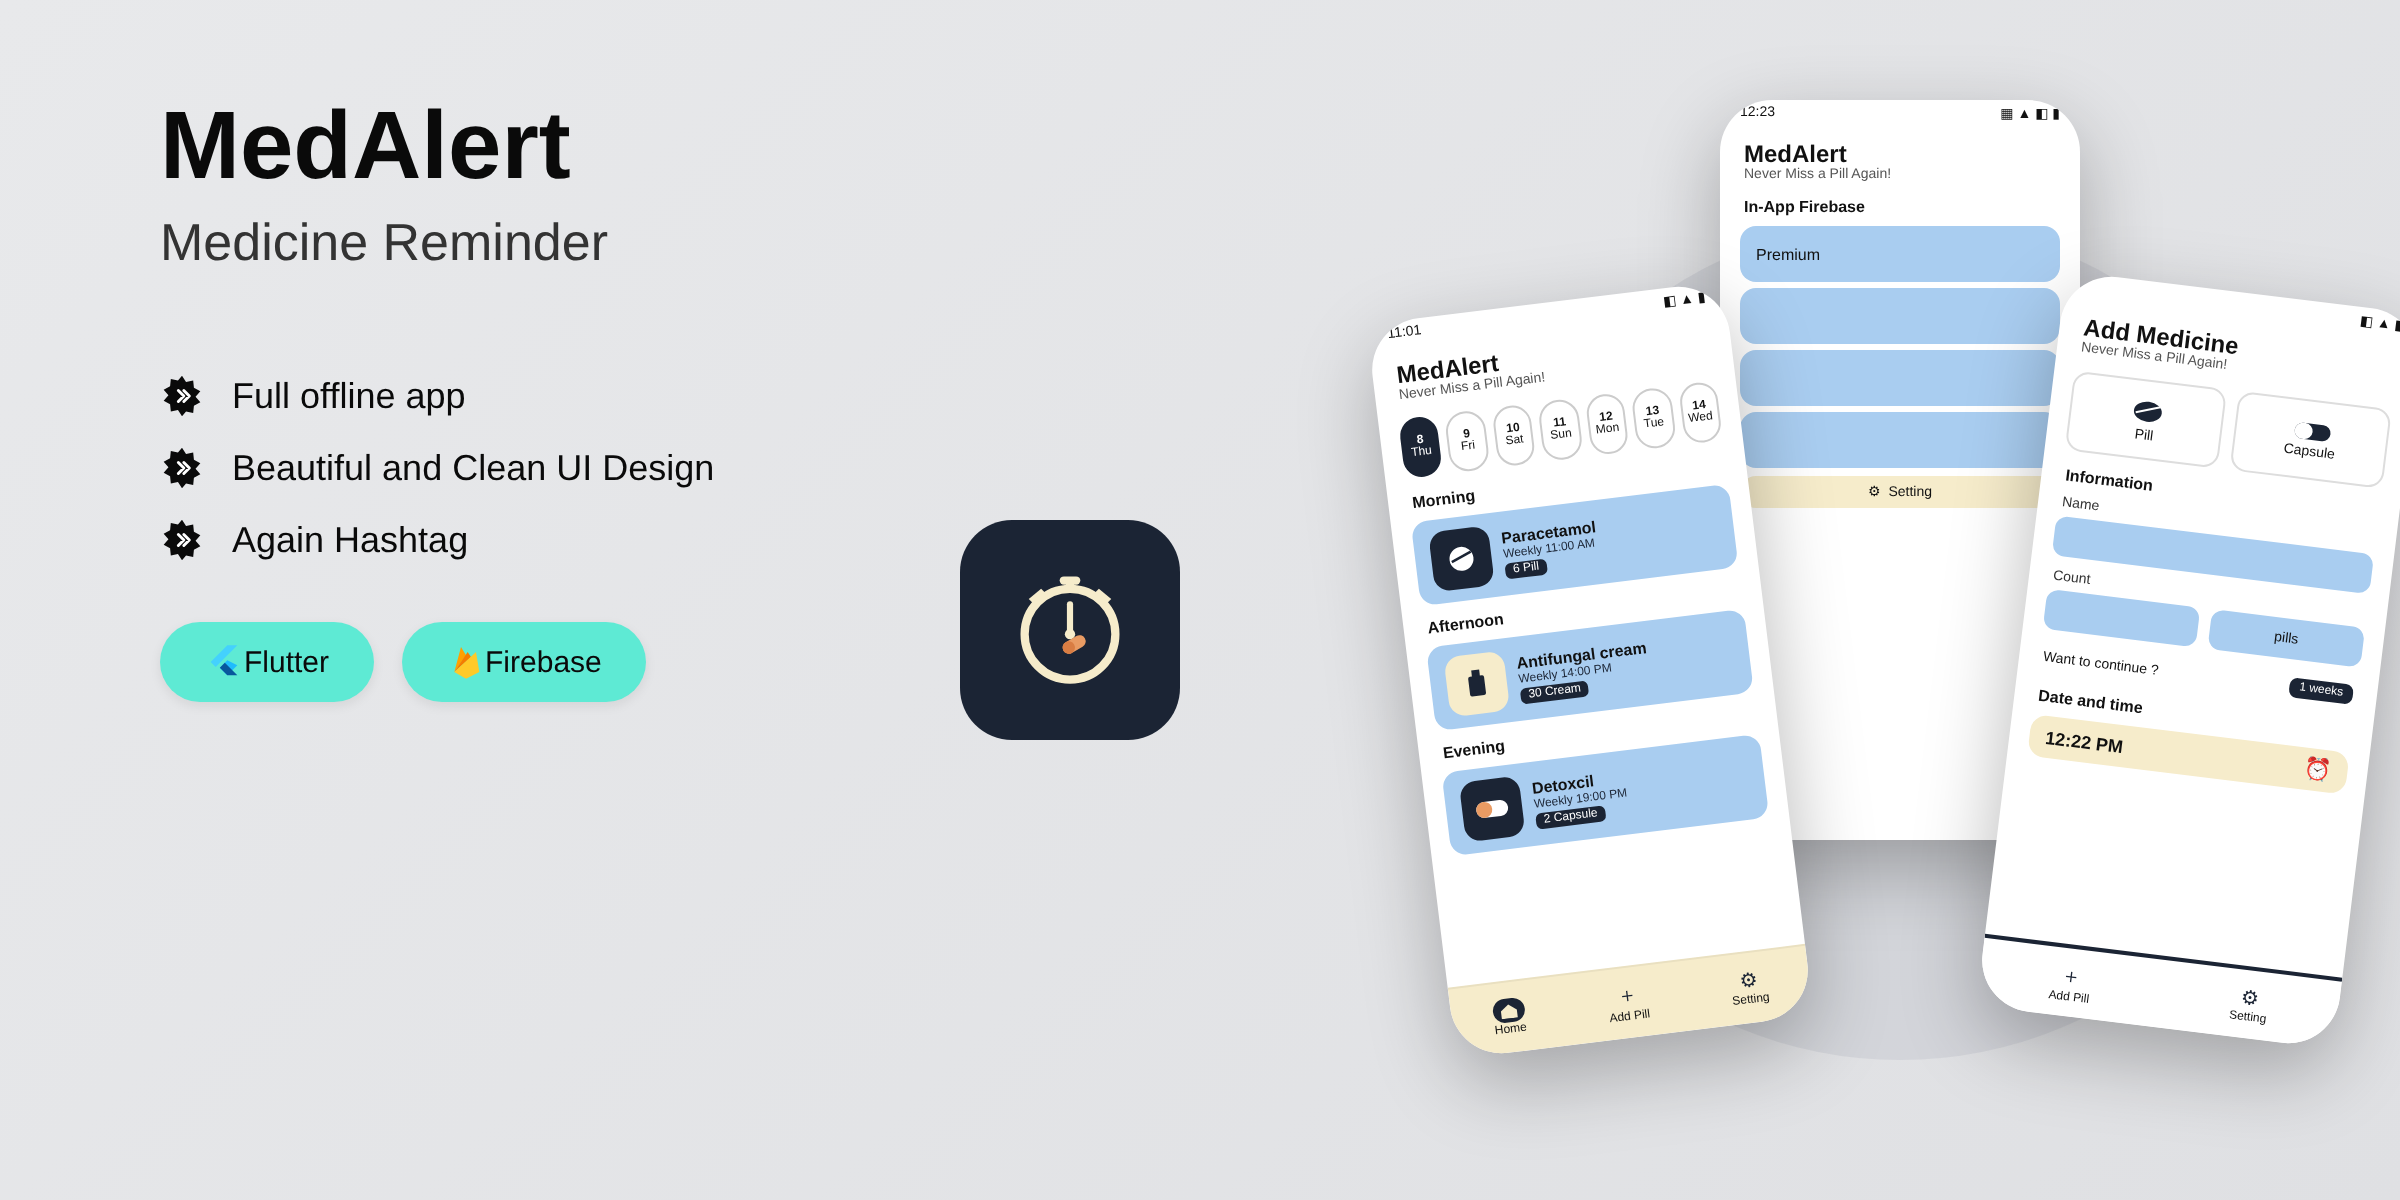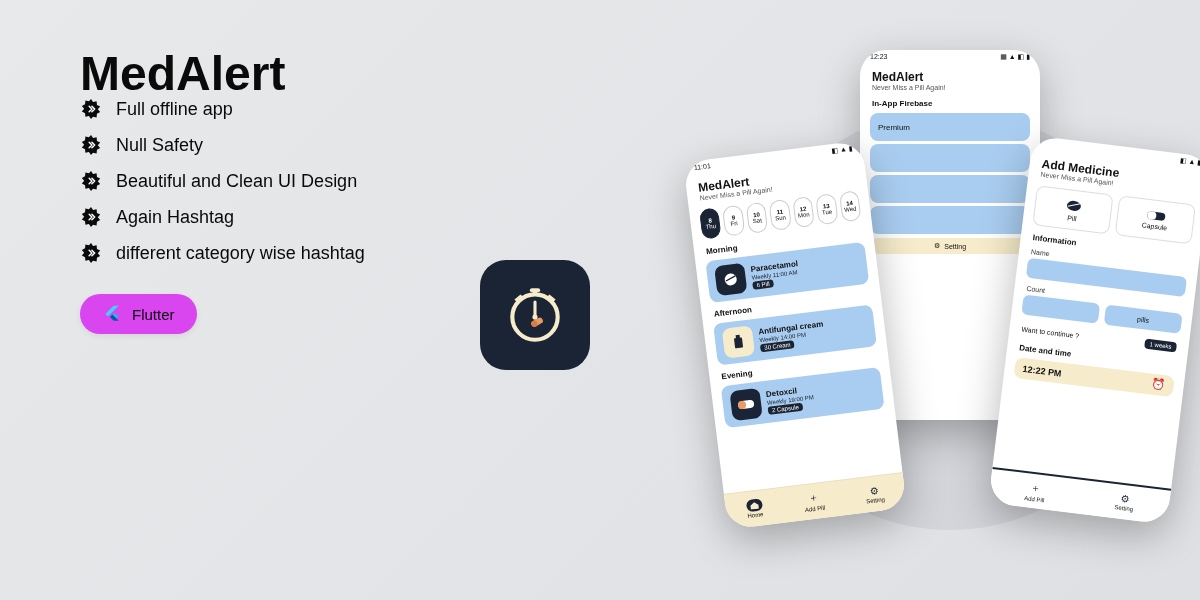--- a/index.html
+++ b/index.html
@@ -21,20 +21,21 @@
     color: #0a0a0a;
     line-height: 1;
   }
   .subtitle {
     font-size: 26px;
     font-weight: 400;
     color: #333;
     margin-top: 8px;
   }
   .features {
+    margin-top: 50px;
   }
   .feature {
     display: flex;
     align-items: center;
     font-size: 18px;
     color: #0a0a0a;
     margin-bottom: 14px;
     font-weight: 500;
   }
   .feature-icon {
@@ -46,26 +47,26 @@
   }
   .feature-icon svg { width: 22px; height: 22px; }
 
   .chips {
     margin-top: 30px;
     display: flex;
     flex-wrap: wrap;
     gap: 14px;
   }
   .chip {
-    background: #d946ef;
+    background: #5eead4;
     border-radius: 999px;
     padding: 10px 22px;
     display: inline-flex;
     align-items: center;
-    gap: 10px;
+    gap: 0;
     font-size: 15px;
     font-weight: 500;
     color: #0a0a0a;
     box-shadow: 0 2px 6px rgba(0,0,0,0.08);
   }
   .chip-icon { width: 20px; height: 20px; display: inline-flex; }
 
   .app-icon {
     position: absolute;
     left: 480px; top: 260px;
@@ -151,79 +152,72 @@
   .time-row { margin:3px 10px; background:#f6eccb; border-radius:8px; padding:4px 8px; display:flex; align-items:center; justify-content:space-between; font-size:9px; font-weight:700;}
   .time-row .alrm{font-size:11px;}
   .small-chip{ display:inline-block; background:#1b2434; color:#fff; font-size:6px; padding:2px 5px; border-radius:4px; margin-left:auto;}
   .yel-btn { margin:4px 10px; background:#f6eccb; border-radius:8px; padding:4px; display:flex; align-items:center; justify-content:center; gap:4px; font-size:7px;}
 </style>
 </head>
 <body>
 
 <div class="left-col">
   <div class="title">MedAlert</div>
+  <div class="subtitle">Medicine Reminder</div>
 
   <div class="features">
     <div class="feature">
       <span class="feature-icon">
         <svg viewBox="0 0 24 24">
             <path fill="#0a0a0a" d="M12 1l2.2 3.3 3.9-0.8 0.4 4 3.5 1.9-2.6 3 2.6 3-3.5 1.9-0.4 4-3.9-0.8L12 23l-2.2-3.3-3.9 0.8-0.4-4L2 14.6l2.6-3L2 8.6l3.5-1.9 0.4-4 3.9 0.8z"></path>
             <path stroke="#fff" stroke-width="1.6" fill="none" d="M10 9l3 3-3 3M13 9l3 3-3 3" stroke-linecap="round" stroke-linejoin="round"></path>
           </svg>
       </span>
       <span>Full offline app</span>
     </div>
     <div class="feature">
       <span class="feature-icon">
         <svg viewBox="0 0 24 24">
             <path fill="#0a0a0a" d="M12 1l2.2 3.3 3.9-0.8 0.4 4 3.5 1.9-2.6 3 2.6 3-3.5 1.9-0.4 4-3.9-0.8L12 23l-2.2-3.3-3.9 0.8-0.4-4L2 14.6l2.6-3L2 8.6l3.5-1.9 0.4-4 3.9 0.8z"></path>
             <path stroke="#fff" stroke-width="1.6" fill="none" d="M10 9l3 3-3 3M13 9l3 3-3 3" stroke-linecap="round" stroke-linejoin="round"></path>
           </svg>
       </span>
-      <span>Null Safety</span>
+      <span>Beautiful and Clean UI Design</span>
     </div>
     <div class="feature">
       <span class="feature-icon">
         <svg viewBox="0 0 24 24">
             <path fill="#0a0a0a" d="M12 1l2.2 3.3 3.9-0.8 0.4 4 3.5 1.9-2.6 3 2.6 3-3.5 1.9-0.4 4-3.9-0.8L12 23l-2.2-3.3-3.9 0.8-0.4-4L2 14.6l2.6-3L2 8.6l3.5-1.9 0.4-4 3.9 0.8z"></path>
             <path stroke="#fff" stroke-width="1.6" fill="none" d="M10 9l3 3-3 3M13 9l3 3-3 3" stroke-linecap="round" stroke-linejoin="round"></path>
           </svg>
       </span>
-      <span>Beautiful and Clean UI Design</span>
-    </div>
-    <div class="feature">
-      <span class="feature-icon">
-        <svg viewBox="0 0 24 24">
-            <path fill="#0a0a0a" d="M12 1l2.2 3.3 3.9-0.8 0.4 4 3.5 1.9-2.6 3 2.6 3-3.5 1.9-0.4 4-3.9-0.8L12 23l-2.2-3.3-3.9 0.8-0.4-4L2 14.6l2.6-3L2 8.6l3.5-1.9 0.4-4 3.9 0.8z"></path>
-            <path stroke="#fff" stroke-width="1.6" fill="none" d="M10 9l3 3-3 3M13 9l3 3-3 3" stroke-linecap="round" stroke-linejoin="round"></path>
-          </svg>
-      </span>
       <span>Again Hashtag</span>
-    </div>
-    <div class="feature">
-      <span class="feature-icon">
-        <svg viewBox="0 0 24 24">
-            <path fill="#0a0a0a" d="M12 1l2.2 3.3 3.9-0.8 0.4 4 3.5 1.9-2.6 3 2.6 3-3.5 1.9-0.4 4-3.9-0.8L12 23l-2.2-3.3-3.9 0.8-0.4-4L2 14.6l2.6-3L2 8.6l3.5-1.9 0.4-4 3.9 0.8z"></path>
-            <path stroke="#fff" stroke-width="1.6" fill="none" d="M10 9l3 3-3 3M13 9l3 3-3 3" stroke-linecap="round" stroke-linejoin="round"></path>
-          </svg>
-      </span>
-      <span>different category wise hashtag</span>
     </div>
   </div>
 
   <div class="chips">
     <div class="chip">
       <span class="chip-icon">
         <svg viewBox="0 0 24 24">
             <path fill="#44d1fd" d="M14 2L4 12l3 3L20 2z"></path>
             <path fill="#1fbcfd" d="M14 11l-4.5 4.5L14 20l6-6z"></path>
             <path fill="#08589c" d="M9.5 15.5L14 20h6l-7.5-7.5z"></path>
           </svg>
       </span>
       <span>Flutter</span>
+    </div>
+    <div class="chip">
+      <span class="chip-icon">
+        <svg viewBox="0 0 24 24">
+            <path fill="#ffa000" d="M5 18L9 3l3 5z"></path>
+            <path fill="#f57c00" d="M5 18l8-12 2 3z"></path>
+            <path fill="#ffca28" d="M5 18L18 6l2 12-8 4z"></path>
+          </svg>
+      </span>
+      <span>Firebase</span>
     </div>
   </div>
 </div>
 
 <div class="app-icon">
   <svg viewBox="0 0 64 64">
     <circle cx="32" cy="34" r="22" fill="none" stroke="#f6eccb" stroke-width="4"></circle>
     <circle cx="32" cy="34" r="2.5" fill="#f6eccb"></circle>
     <rect x="30.5" y="18" width="3" height="16" rx="1.5" fill="#f6eccb"></rect>
     <path d="M18 12l-6 5 3 3 6-5z" fill="#f6eccb"></path>

